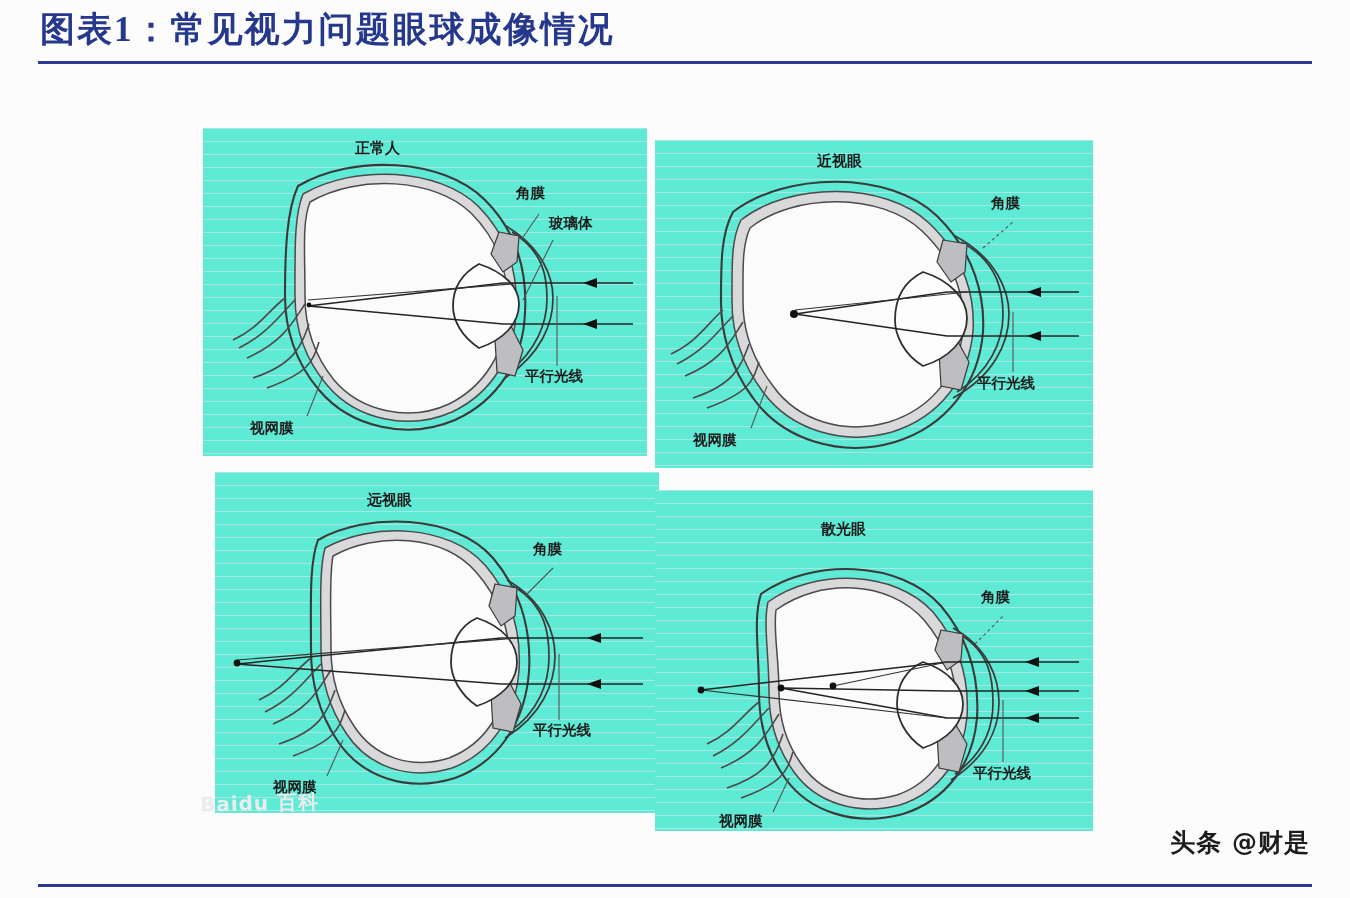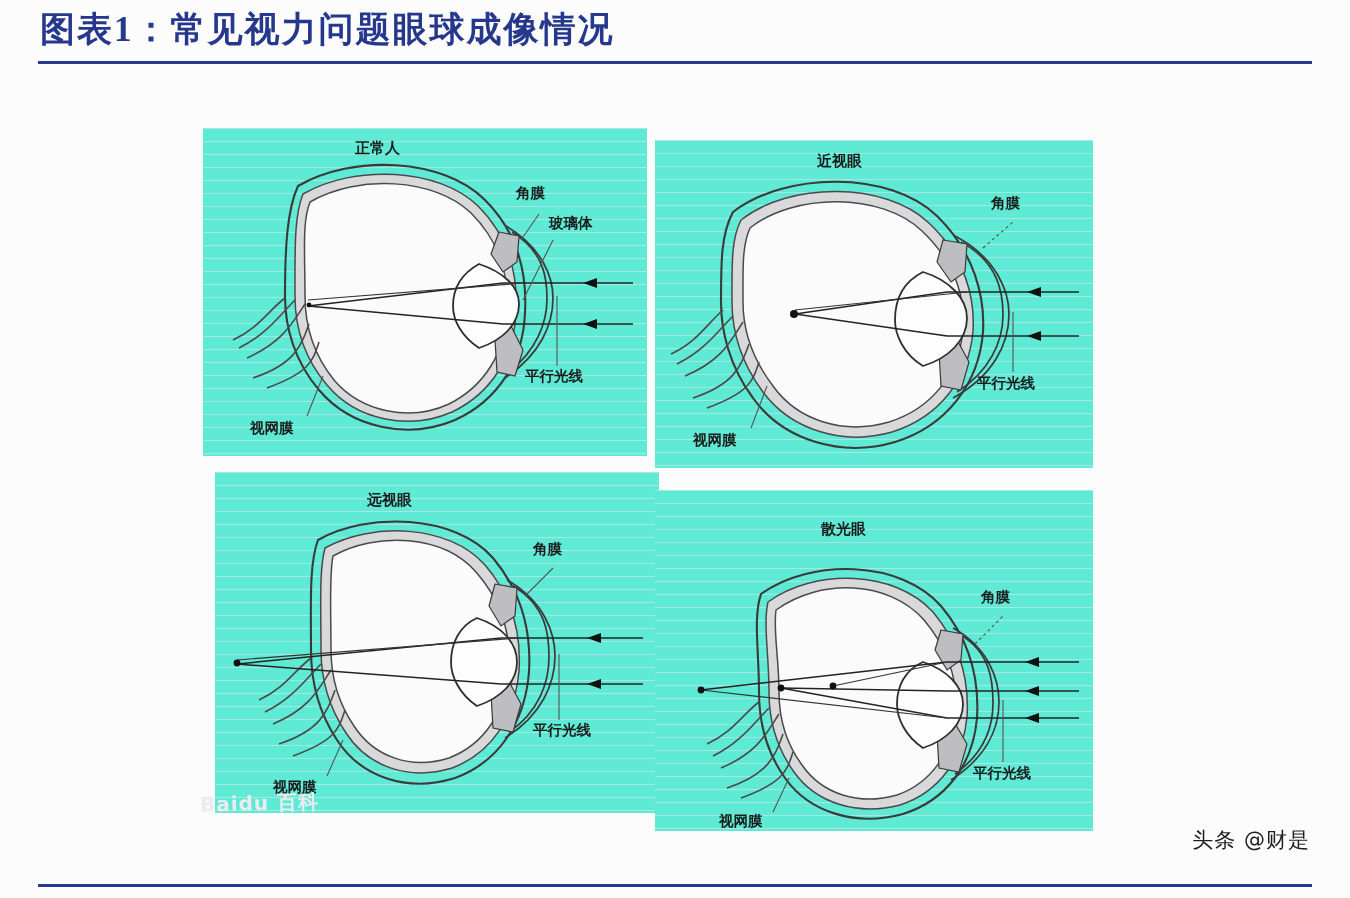--- a/index.html
+++ b/index.html
@@ -113,22 +113,22 @@
     color: #ececef;
     letter-spacing: 1px;
     white-space: nowrap;
     transform: rotate(-1.5deg);
   }
   #toutiao-watermark {
     position: absolute;
     right: 40px;
     top: 826px;
     font-family: "DejaVu Sans", "Liberation Sans", sans-serif;
-    font-size: 21px;
-    font-weight: 400;
+    font-size: 25px;
+    font-weight: 700;
     color: #1c1c1c;
     letter-spacing: 1px;
     white-space: nowrap;
   }
 </style>
 </head>
 <body>
 
 <div id="title-bar">
   <div id="page-title">图表1：常见视力问题眼球成像情况</div>

